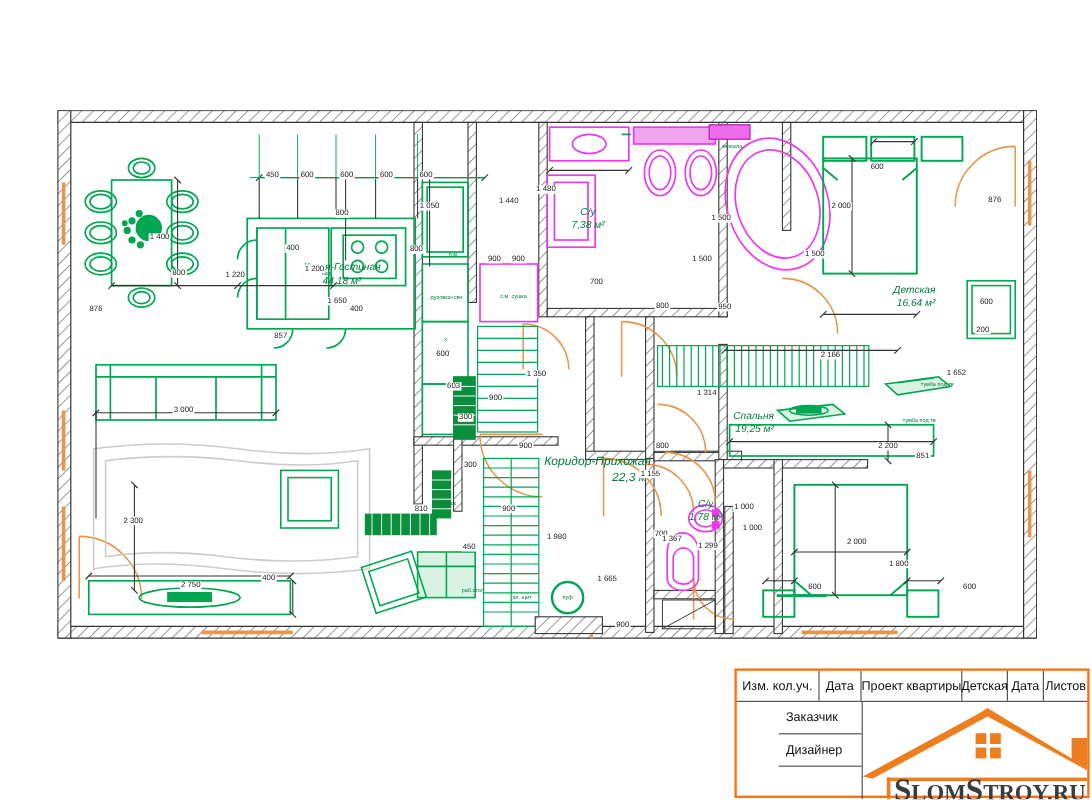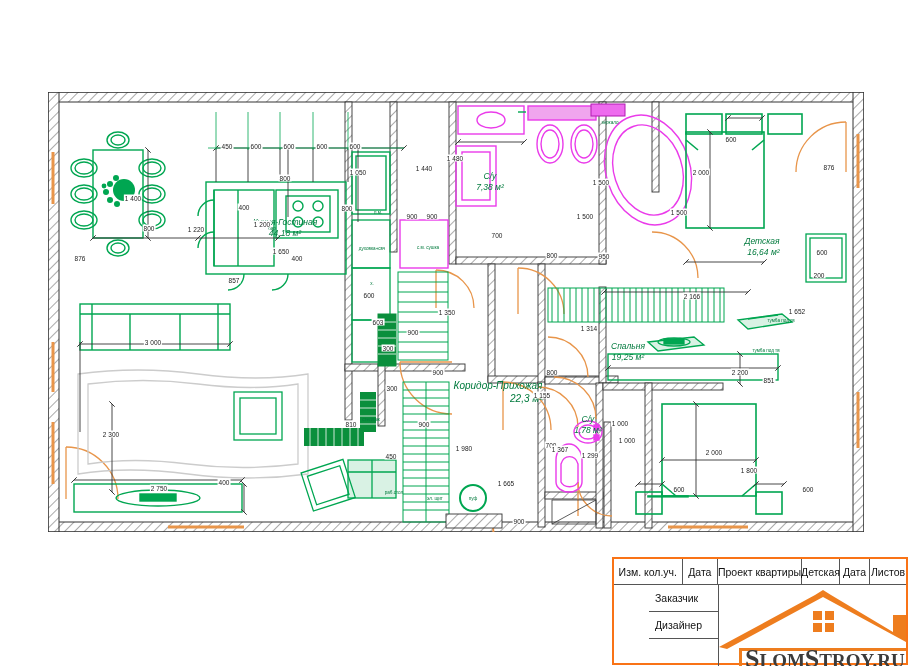--- a/index.html
+++ b/index.html
@@ -433,21 +433,21 @@
           <div>44,18 м²</div>
         </div>
         <div style="position: absolute; left: 442px; top: 90px; transform: translate(-50%, -50%); text-align: center; font-style: italic; font-size: 8.5px; color: rgb(0, 122, 61); line-height: 1.25; white-space: nowrap; pointer-events: none;">
           <div>С/у</div>
           <div>7,38 м²</div>
         </div>
         <div style="position: absolute; left: 714px; top: 155px; transform: translate(-50%, -50%); text-align: right; font-style: italic; font-size: 8.5px; color: rgb(0, 122, 61); line-height: 1.25; white-space: nowrap; pointer-events: none;">
           <div>Детская</div>
           <div>16,64 м²</div>
         </div>
-        <div style="position: absolute; left: 580px; top: 260px; transform: translate(-50%, -50%); text-align: center; font-style: italic; font-size: 8.5px; color: rgb(0, 122, 61); line-height: 1.25; white-space: nowrap; pointer-events: none;">
+        <div style="position: absolute; left: 580px; top: 260px; transform: translate(-50%, -50%); text-align: right; font-style: italic; font-size: 8.5px; color: rgb(0, 122, 61); line-height: 1.25; white-space: nowrap; pointer-events: none;">
           <div>Спальня</div>
           <div>19,25 м²</div>
         </div>
         <div style="position: absolute; left: 450px; top: 300px; transform: translate(-50%, -50%); text-align: right; font-style: italic; font-size: 10px; color: rgb(0, 122, 61); line-height: 1.25; white-space: nowrap; pointer-events: none;">
           <div>Коридор-Прихожая</div>
           <div>22,3 м²</div>
         </div>
         <div style="position: absolute; left: 540px; top: 333px; transform: translate(-50%, -50%); text-align: center; font-style: italic; font-size: 8.5px; color: rgb(0, 122, 61); line-height: 1.25; white-space: nowrap; pointer-events: none;">
           <div>С/у</div>
           <div>1,78 м²</div>

